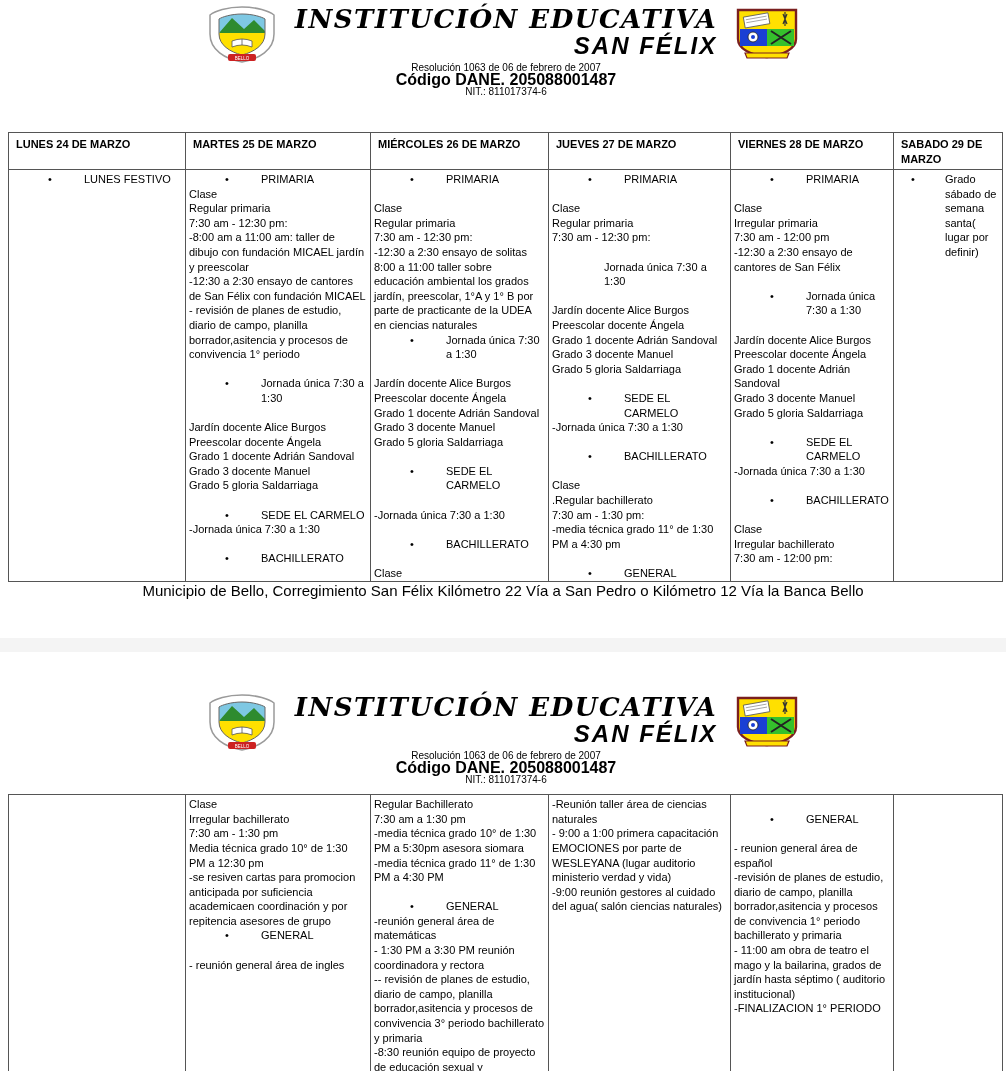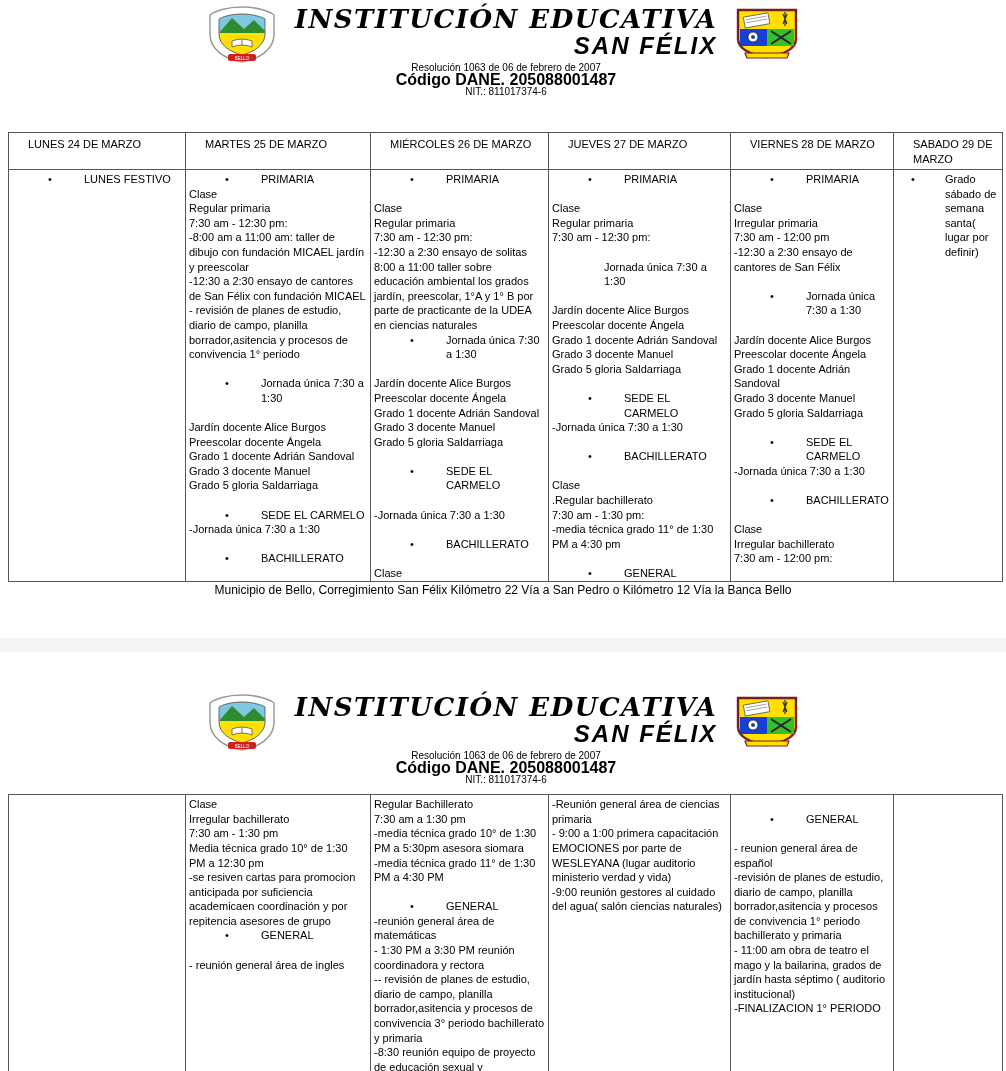--- a/index.html
+++ b/index.html
@@ -11,37 +11,37 @@
   .title-block{text-align:center;}
   .t1{font-family:"DejaVu Serif",serif;font-style:italic;font-weight:bold;font-size:26px;line-height:27px;letter-spacing:1.5px;white-space:nowrap;}
   .t2{font-family:Liberation Sans, sans-serif;font-style:italic;font-weight:bold;font-size:24px;line-height:25px;letter-spacing:2px;text-align:right;}
   .sub1{font-size:10px;line-height:13px;margin-top:3px;}
   .sub2{font-size:16px;line-height:12px;font-weight:bold;}
   .sub3{font-size:10px;line-height:12px;}
 
   
   table{border-collapse:collapse;table-layout:fixed;margin-left:8px;width:994px;}
   td,th{border:1px solid #555;vertical-align:top;overflow:hidden;}
-  th{font-size:11px;line-height:15px;text-align:left;padding:4px 4px 2px 19px;font-weight:normal;}
+  th{font-size:11px;line-height:15px;text-align:left;padding:4px 4px 2px 7px;font-weight:bold;}
   td{padding:2px 3px 0 3px;}
   .tbl1{margin-top:34px;}
   .tbl2{margin-top:8px;}
 
   .line{font-size:11px;line-height:14.6px;min-height:14.6px;white-space:normal;}
   .line.blank{min-height:14.6px;}
   .line.bl{display:flex;padding-left:36px;}
   .line.bl .dot{width:28px;flex:none;}
   .line.bl .tx{flex:1;margin-left:8px;}
   .line.ind{padding-left:52px;}
   td.narrow .line.bl{padding-left:14px;}
   td.narrow .line.bl .dot{width:26px;}
 
   
   .page-footer{text-align:center;margin-top:3px;}
-  .page-footer div{font-size:12px;line-height:11.5px;}
+  .page-footer div{font-size:15px;line-height:11.5px;}
 
   
   .page-band{width:1006px;height:14px;margin-top:42px;}
 
   .hdr2{margin-top:36px;}
 </style>
 </head>
 <body>
 
 <div class="page-header">
@@ -351,21 +351,21 @@
           <div class="line bl">
             <span class="dot">•</span>
             <span class="tx">GENERAL</span>
           </div>
           <div class="line">-reunión general área de matemáticas</div>
           <div class="line">- 1:30 PM a 3:30 PM reunión coordinadora y rectora</div>
           <div class="line">-- revisión de planes de estudio, diario de campo, planilla borrador,asitencia y procesos de convivencia 3° periodo bachillerato y primaria</div>
           <div class="line">-8:30 reunión equipo de proyecto de educación sexual y construcción ciudadana</div>
         </td>
     <td>
-          <div class="line">-Reunión general área de ciencias primaria</div>
+          <div class="line">-Reunión taller área de ciencias naturales</div>
           <div class="line">- 9:00 a 1:00 primera capacitación EMOCIONES por parte de WESLEYANA (lugar auditorio ministerio verdad y vida)</div>
           <div class="line">-9:00 reunión gestores al cuidado del agua( salón ciencias naturales)</div>
         </td>
     <td>
           <div class="line blank"></div>
           <div class="line bl">
             <span class="dot">•</span>
             <span class="tx">GENERAL</span>
           </div>
           <div class="line blank"></div>

